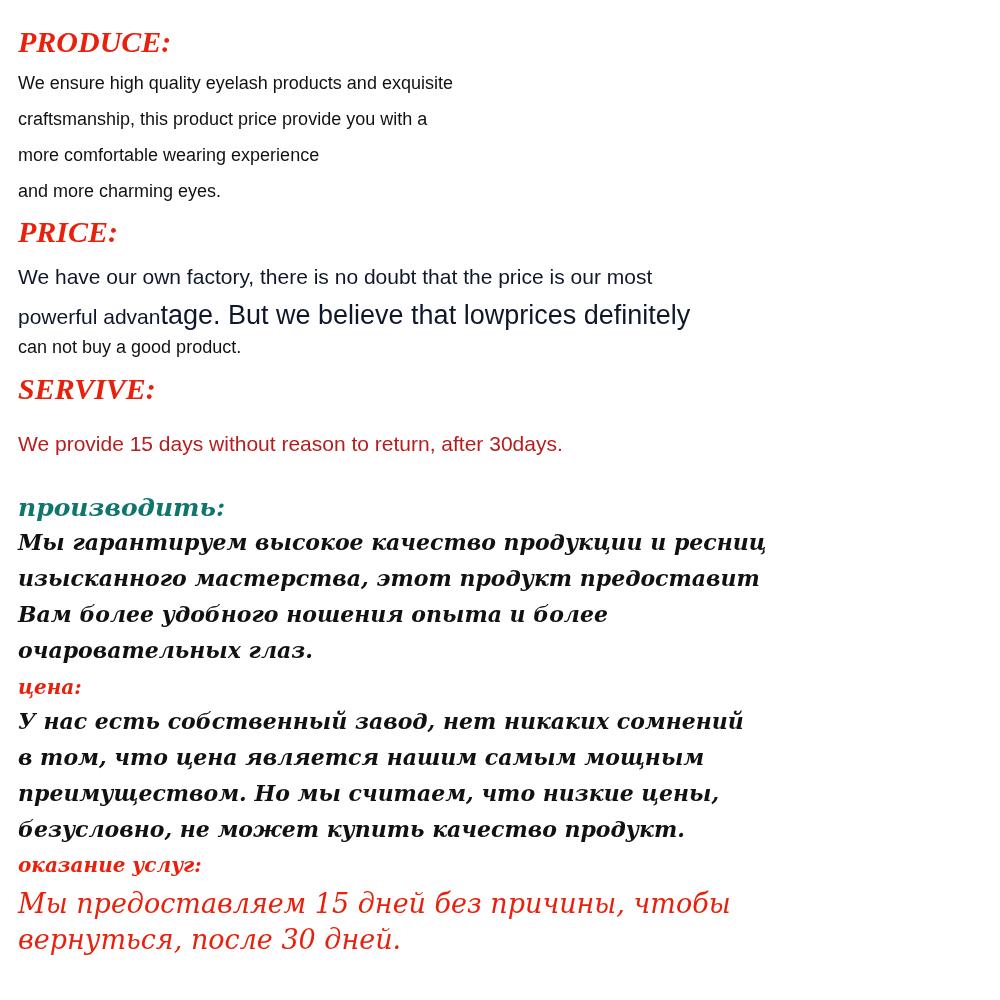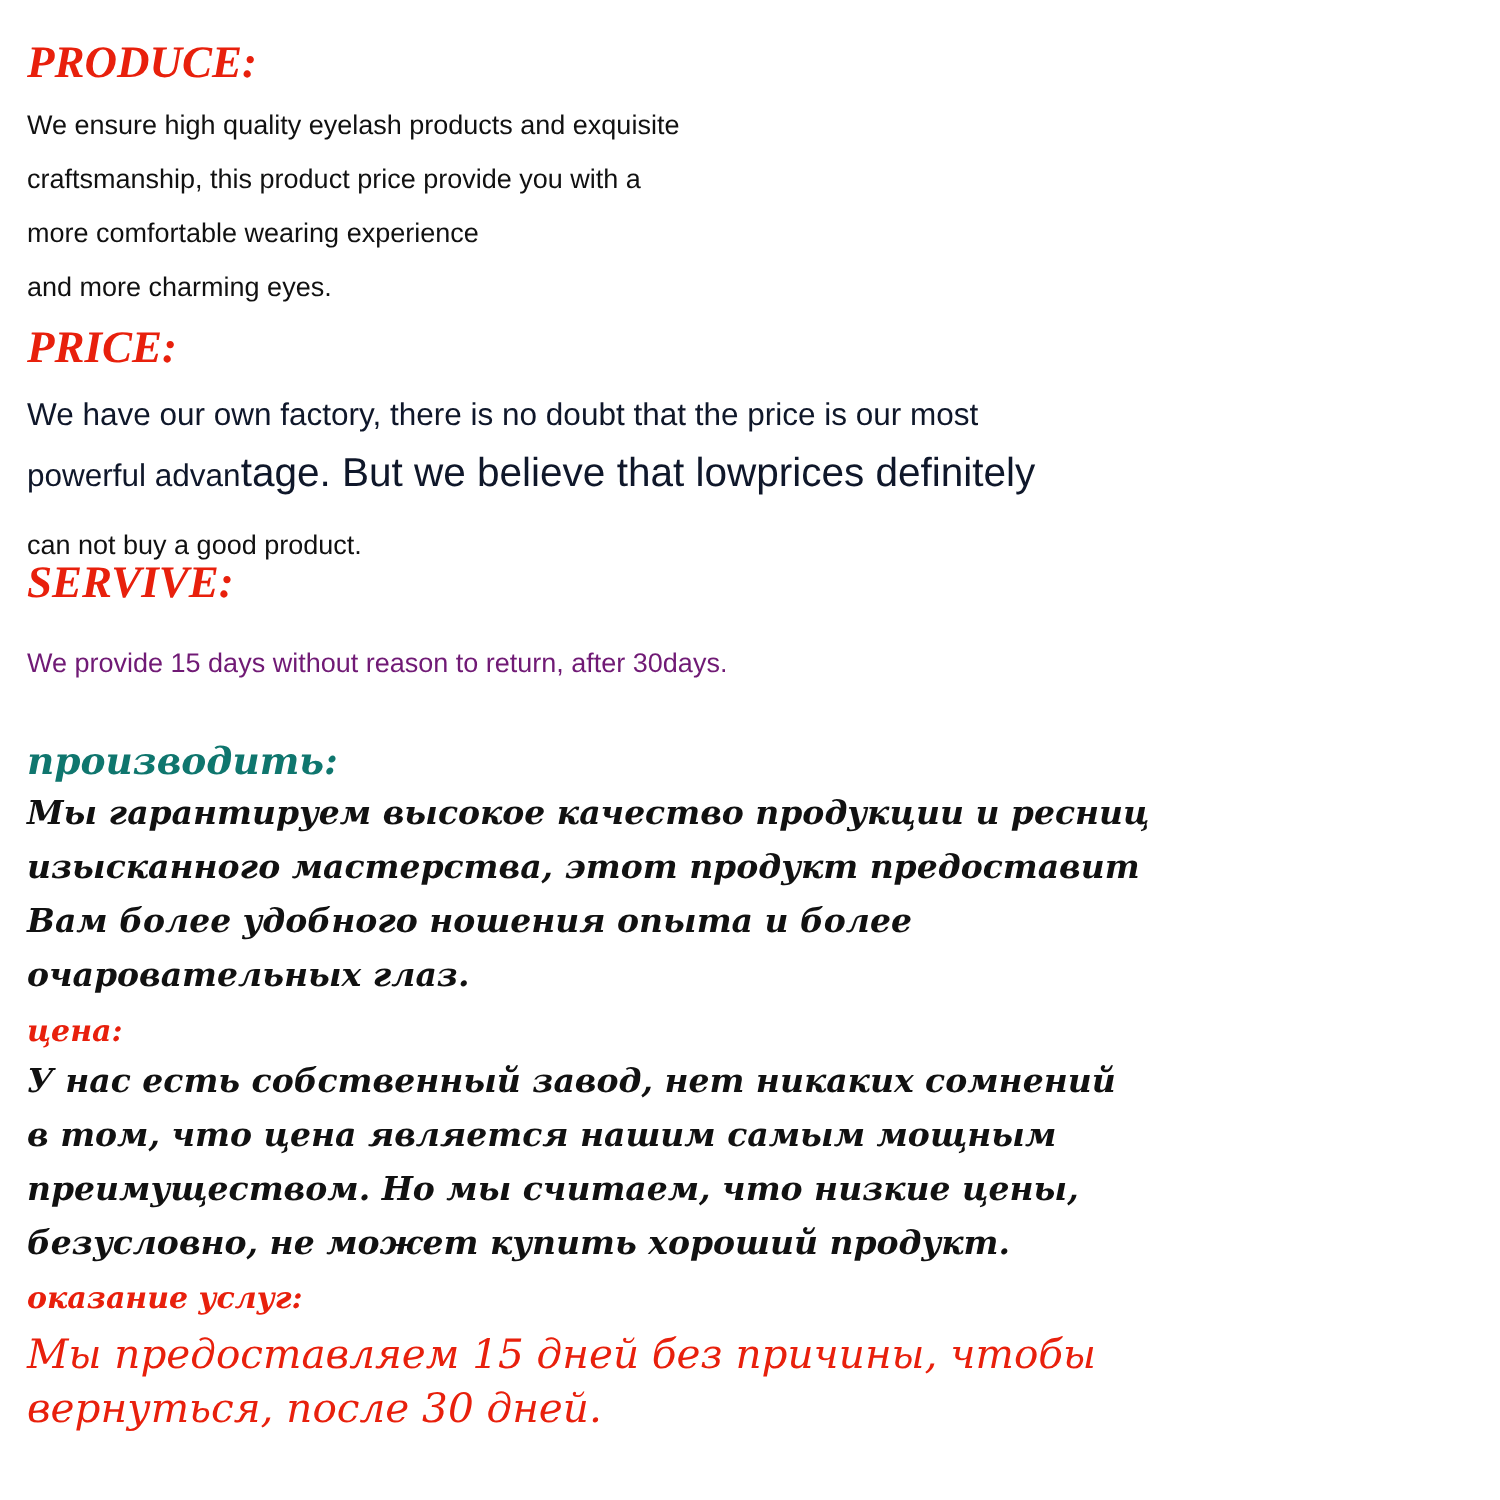--- a/index.html
+++ b/index.html
@@ -1,53 +1,53 @@
 <!DOCTYPE html>
 <html><head>
   <meta charset="utf-8">
   <style>
     html, body { margin: 0; padding: 0; background: #ffffff; }
     body { width: 1000px; height: 1000px; position: relative; overflow: hidden; }
     .ln { position: absolute; left: 18px; white-space: nowrap; margin: 0; }
     .hdr { font-family: "Liberation Serif", serif; font-weight: bold; font-style: italic; color: #e8200c; font-size: 30px; }
     .en { font-family: "Liberation Sans", sans-serif; color: #111111; font-size: 18px; }
     .en-sm { font-family: "Liberation Sans", sans-serif; color: #0f172a; font-size: 21px; }
-    .red-sans { font-family: "Liberation Sans", sans-serif; color: #701a75; font-size: 18px; }
+    .red-sans { font-family: "Liberation Sans", sans-serif; color: #b91c1c; font-size: 21px; }
     .ru-hdr { font-family: "DejaVu Serif", serif; font-weight: bold; font-style: italic; color: #0f766e; font-size: 25px; }
     .ru-hdr-sm { font-family: "DejaVu Serif", serif; font-weight: bold; font-style: italic; color: #e8200c; font-size: 20px; }
     .ru { font-family: "DejaVu Serif", serif; font-weight: bold; font-style: italic; color: #111111; font-size: 22px; }
     .ru-red { font-family: "DejaVu Serif", serif; font-weight: normal; font-style: italic; color: #e8200c; font-size: 27px; }
     .big { font-size: 27px; }
   </style>
 </head>
 <body>
 
 <h2 class="ln hdr" style="top:10px;margin-top:15px;">PRODUCE:</h2>
 <p class="ln en" style="top:73px;">We ensure high quality eyelash products and exquisite</p>
 <p class="ln en" style="top:109px;">craftsmanship, this product price provide you with a</p>
 <p class="ln en" style="top:145px;">more comfortable wearing experience</p>
 <p class="ln en" style="top:181px;">and more charming eyes.</p>
 
 <h2 class="ln hdr" style="top:215px;">PRICE:</h2>
 <p class="ln en-sm" style="top:265px;">We have our own factory, there is no doubt that the price is our most</p>
 <p class="ln en-sm" style="top:300px;">
   <span>powerful advan</span><span class="big">tage. But we believe that lowprices definitely</span>
 </p>
-<p class="ln en" style="top:353px;"> can not buy a good product.</p>
+<p class="ln en" style="top:337px;"> can not buy a good product.</p>
 
 <h2 class="ln hdr" style="top:372px;">SERVIVE:</h2>
 <p class="ln red-sans" style="top:432px;">We provide 15 days without reason to return, after 30days.</p>
 
 <h2 class="ln ru-hdr" style="top:493px;">производить:</h2>
 <p class="ln ru" style="top:529px;">Мы гарантируем высокое качество продукции и ресниц</p>
 <p class="ln ru" style="top:565px;">изысканного мастерства, этот продукт предоставит</p>
 <p class="ln ru" style="top:601px;">Вам более удобного ношения опыта и более</p>
 <p class="ln ru" style="top:637px;">очаровательных глаз.</p>
 
 <h2 class="ln ru-hdr-sm" style="top:675px;">цена:</h2>
 <p class="ln ru" style="top:708px;">У нас есть собственный завод, нет никаких сомнений</p>
 <p class="ln ru" style="top:744px;">в том, что цена является нашим самым мощным</p>
 <p class="ln ru" style="top:780px;">преимуществом. Но мы считаем, что низкие цены,</p>
-<p class="ln ru" style="top:816px;">безусловно, не может купить хороший продукт.</p>
+<p class="ln ru" style="top:816px;">безусловно, не может купить качество продукт.</p>
 
 <h2 class="ln ru-hdr-sm" style="top:853px;">оказание услуг:</h2>
 <p class="ln ru-red" style="top:888px;">Мы предоставляем 15 дней без причины, чтобы</p>
 <p class="ln ru-red" style="top:924px;">вернуться, после 30 дней.</p>
 
 </body></html>

